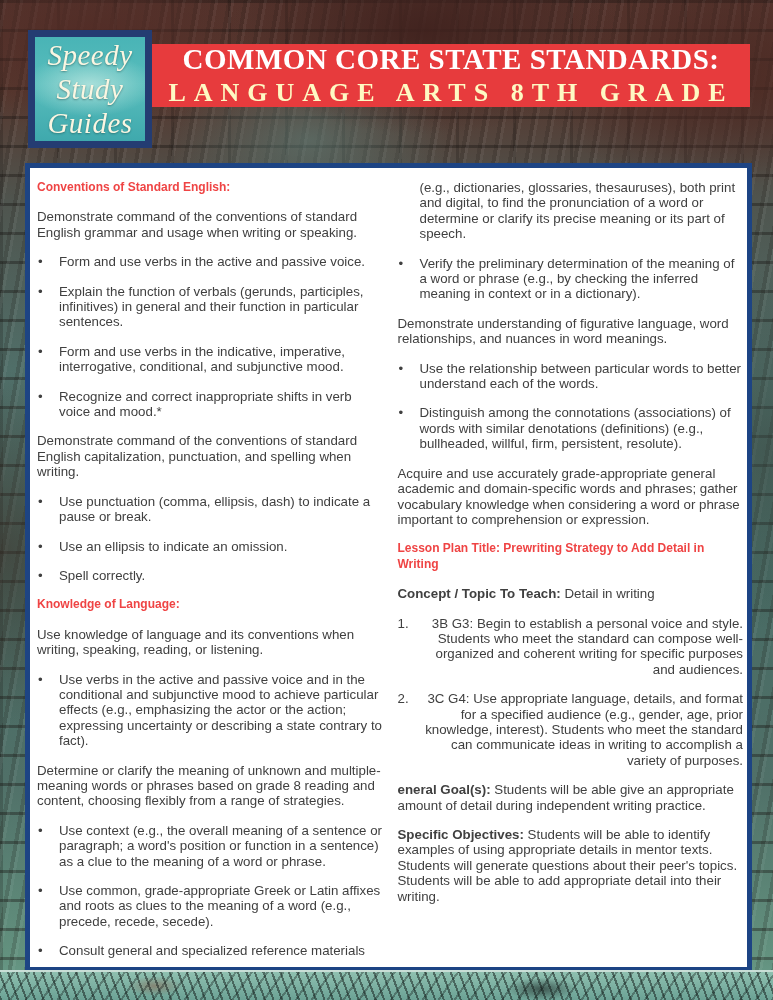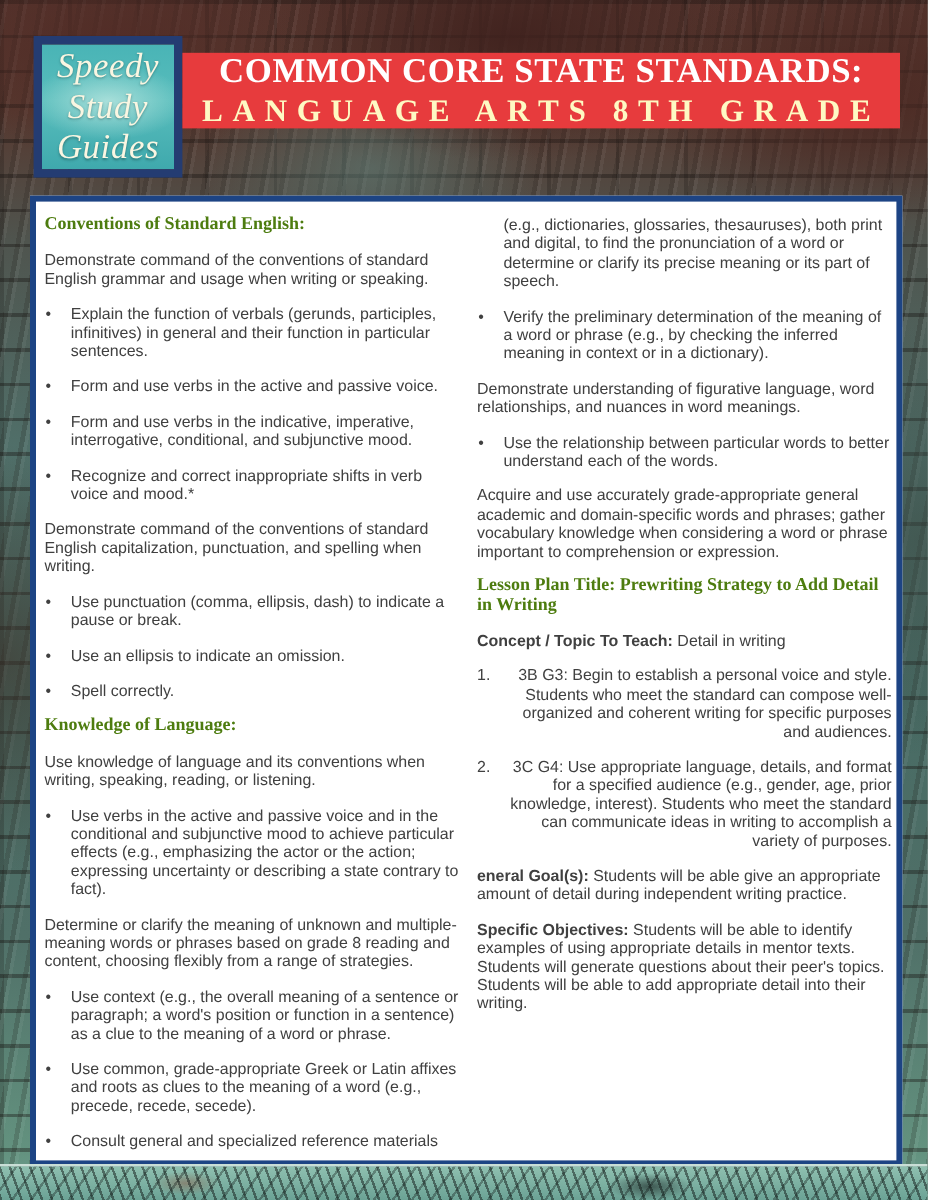--- a/index.html
+++ b/index.html
@@ -64,21 +64,21 @@
   
   .panel {
     position:absolute; left:25px; top:163px; width:727px; height:809px;
     background:#ffffff; border:5px solid #1d4484;
     padding:12px 4px 0 7px;
     display:flex; gap:15px; overflow:hidden;
   }
   .col { flex:1 1 0; font-size:13.3px; line-height:15.4px; color:#404040; }
 
   .col p { margin:0 0 14px 0; }
-  .col h3 { margin:0 0 14px 0; font-size:15px; line-height:15.4px; color:#4d7c0f; font-weight:bold;font-family:Liberation Serif, serif; }
+  .col h3 { margin:0 0 14px 0; font-size:12px; line-height:15.4px; color:#ef4444; font-weight:bold; }
   .col ul, .col ol { list-style:none; margin:0; padding:0; }
   .col li { position:relative; padding-left:22px; margin:0 0 14px 0; }
   .col ul li::before { content:"\2022"; position:absolute; left:1px; top:0; }
   .col ol { counter-reset:n; }
   .col ol li { counter-increment:n; padding-left:25px;text-align:right; }
   .col ol li::before { content:counter(n) "."; position:absolute; left:0; top:0; }
   .cont { padding-left:22px; }
   .lead { font-weight:bold; }
 </style>
 </head>
@@ -96,22 +96,22 @@
     <div class="banner-title">COMMON CORE STATE STANDARDS:</div>
     <div class="banner-sub">LANGUAGE ARTS 8TH GRADE</div>
   </div>
 
   <div class="panel">
 
     <div class="col">
       <h3>Conventions of Standard English:</h3>
       <p>Demonstrate command of the conventions of standard English grammar and usage when writing or speaking.</p>
       <ul>
+        <li>Form and use verbs in the active and passive voice.</li>
         <li>Explain the function of verbals (gerunds, participles, infinitives) in general and their function in particular sentences.</li>
-        <li>Form and use verbs in the active and passive voice.</li>
         <li>Form and use verbs in the indicative, imperative, interrogative, conditional, and subjunctive mood.</li>
         <li>Recognize and correct inappropriate shifts in verb voice and mood.*</li>
       </ul>
       <p>Demonstrate command of the conventions of standard English capitalization, punctuation, and spelling when writing.</p>
       <ul>
         <li>Use punctuation (comma, ellipsis, dash) to indicate a pause or break.</li>
         <li>Use an ellipsis to indicate an omission.</li>
         <li>Spell correctly.</li>
       </ul>
       <h3>Knowledge of Language:</h3>
@@ -128,20 +128,21 @@
     </div>
 
     <div class="col">
       <p class="cont">(e.g., dictionaries, glossaries, thesauruses), both print and digital, to find the pronunciation of a word or determine or clarify its precise meaning or its part of speech.</p>
       <ul>
         <li>Verify the preliminary determination of the meaning of a word or phrase (e.g., by checking the inferred meaning in context or in a dictionary).</li>
       </ul>
       <p>Demonstrate understanding of figurative language, word relationships, and nuances in word meanings.</p>
       <ul>
         <li>Use the relationship between particular words to better understand each of the words.</li>
+        <li>Distinguish among the connotations (associations) of words with similar denotations (definitions) (e.g., bullheaded, willful, firm, persistent, resolute).</li>
       </ul>
       <p>Acquire and use accurately grade-appropriate general academic and domain-specific words and phrases; gather vocabulary knowledge when considering a word or phrase important to comprehension or expression.</p>
       <h3>Lesson Plan Title: Prewriting Strategy to Add Detail in Writing</h3>
       <p><span class="lead">Concept / Topic To Teach:</span><span> Detail in writing</span></p>
       <ol>
         <li>3B G3: Begin to establish a personal voice and style. Students who meet the standard can compose well-organized and coherent writing for specific purposes and audiences.</li>
         <li>3C G4: Use appropriate language, details, and format for a specified audience (e.g., gender, age, prior knowledge, interest). Students who meet the standard can communicate ideas in writing to accomplish a variety of purposes.</li>
       </ol>
       <p><span class="lead">eneral Goal(s):</span><span> Students will be able give an appropriate amount of detail during independent writing practice.</span></p>
       <p><span class="lead">Specific Objectives:</span><span> Students will be able to identify examples of using appropriate details in mentor texts. Students will generate questions about their peer's topics. Students will be able to add appropriate detail into their writing.</span></p>

